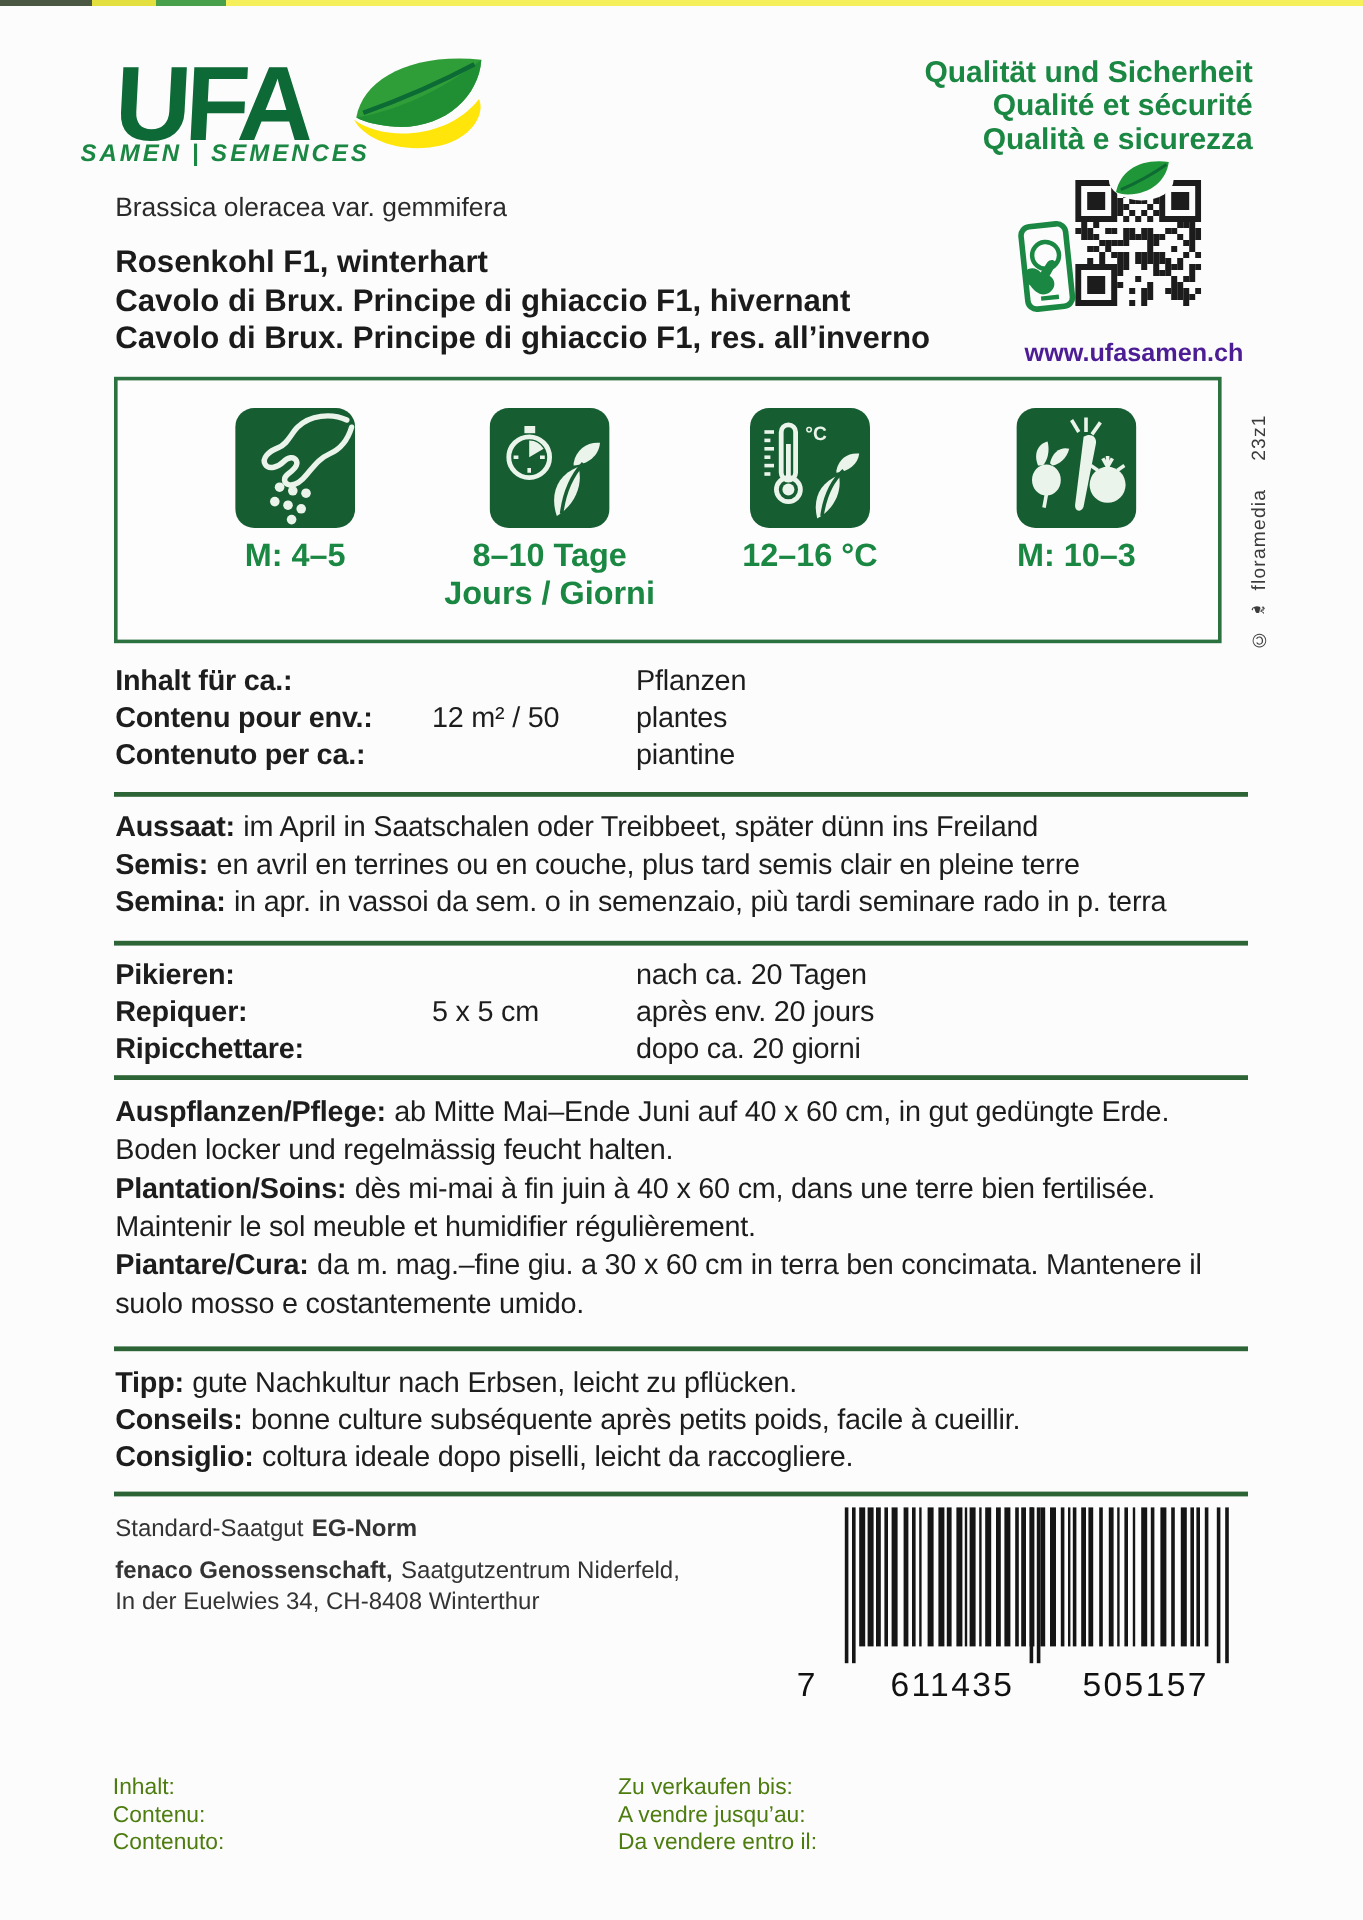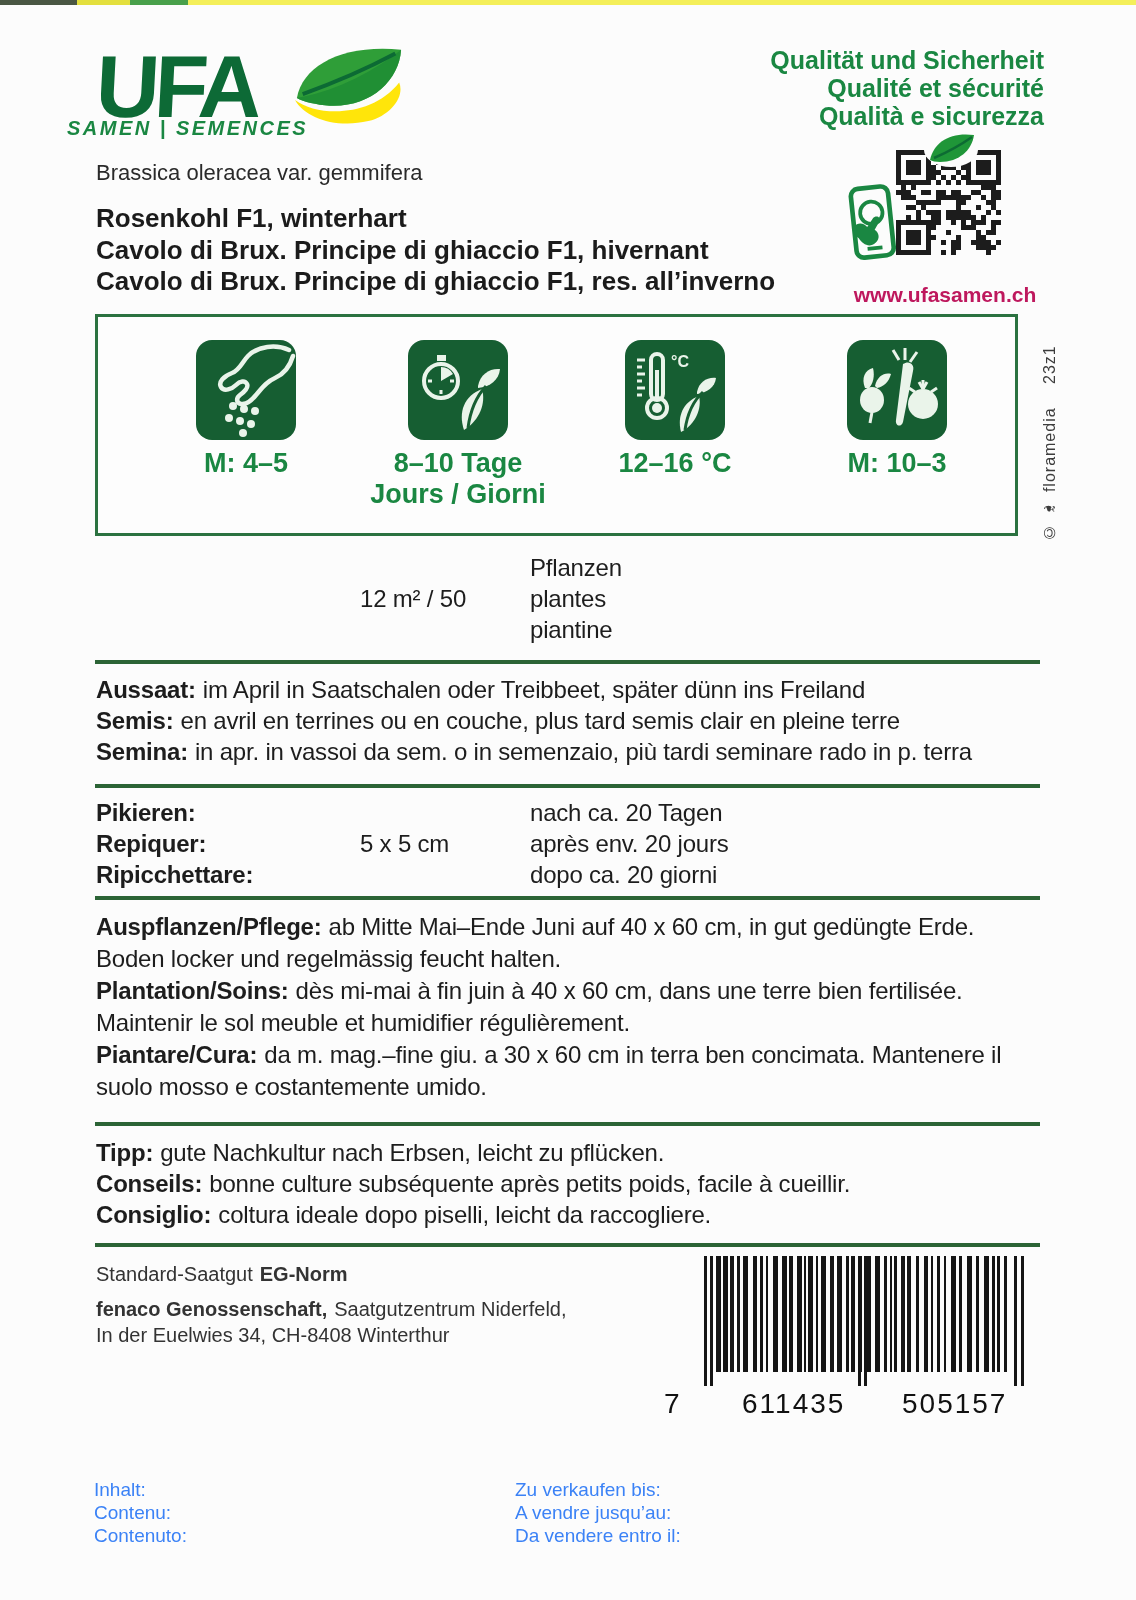--- a/index.html
+++ b/index.html
@@ -8,21 +8,21 @@
   .abs{position:absolute;}
   
   .top-strip{left:0;top:0;width:1136px;height:5px;
     background:linear-gradient(90deg,#4a5743 0 77px,#e3df3e 77px 130px,#49a04b 130px 188px,#f4ef5a 188px 100%);}
   
   .ufa-word{left:96px;top:36px;font-size:88px;font-weight:900;color:#0d6a36;letter-spacing:-5px;transform:skewX(-3deg);}
   .samen-line{left:67px;top:117px;font-size:20px;font-weight:700;font-style:italic;color:#1a8742;letter-spacing:2.5px;}
   .quality{right:92px;top:46px;text-align:right;color:#1a8742;font-weight:700;font-size:25px;line-height:28px;}
   .latin{left:96px;top:160px;font-size:22px;color:#2a2a2a;}
   .names{left:96px;top:203px;font-size:26px;font-weight:700;line-height:31.5px;color:#1b1b1b;}
-  .website{left:840px;top:283px;width:210px;text-align:center;font-size:21px;font-weight:700;color:#be185d;}
+  .website{left:840px;top:283px;width:210px;text-align:center;font-size:21px;font-weight:700;color:#4c1d95;}
   
   .picto-box{left:95px;top:314px;width:923px;height:222px;border:3px solid #2b7240;box-sizing:border-box;background:#fdfdfd;}
   .picto-col{position:absolute;width:200px;text-align:center;top:23px;}
   .picto-col .lbl1{margin-top:8px;font-size:27px;font-weight:700;color:#1a8742;line-height:31px;}
   .picto-col .lbl2{font-size:27px;font-weight:700;color:#1a8742;line-height:31px;}
   .credit{left:1040px;top:326px;height:215px;writing-mode:vertical-rl;transform:rotate(180deg);
           font-size:16px;color:#3c3c3c;letter-spacing:1px;white-space:nowrap;}
   .credit .code{margin-top:18px;}
   
   .body-txt{font-size:24px;line-height:31px;letter-spacing:-0.2px;}
@@ -30,21 +30,21 @@
   .lblspace{margin-right:7px;}
   .divider{left:95px;width:945px;height:4px;background:#2c6436;}
   .col-labels{left:96px;}
   .col-mid{left:360px;}
   .col-right{left:530px;}
   .para{width:952px;}
   .para p{margin:0;font-size:24px;line-height:32px;letter-spacing:-0.2px;}
   
   .foot-small{font-size:20px;color:#333;line-height:25px;}
   .digits{font-size:28px;color:#111;letter-spacing:2px;}
-  .gray-lbl{font-size:19px;line-height:23px;color:#3b82f6;}
+  .gray-lbl{font-size:19px;line-height:23px;color:#4d7c0f;}
   svg{display:block;}
 </style>
 </head>
 <body>
 
 <div class="sheet">
 
   <div class="abs top-strip"></div>
 
   <div class="abs ufa-word">UFA</div>
@@ -307,20 +307,25 @@
     </div>
   </div>
 
   <div class="abs credit">
     <span>©</span>
     <span>❧</span>
     <span>floramedia</span>
     <span class="code">23z1</span>
   </div>
 
+  <div class="abs body-txt b col-labels" style="top:552px;">
+    <div>Inhalt für ca.:</div>
+    <div>Contenu pour env.:</div>
+    <div>Contenuto per ca.:</div>
+  </div>
   <div class="abs body-txt col-mid" style="top:583px;">12 m² / 50</div>
   <div class="abs body-txt col-right" style="top:552px;">
     <div>Pflanzen</div>
     <div>plantes</div>
     <div>piantine</div>
   </div>
 
   <div class="abs divider" style="top:660px;"></div>
 
   <div class="abs body-txt" style="left:96px;top:674px;width:950px;">

